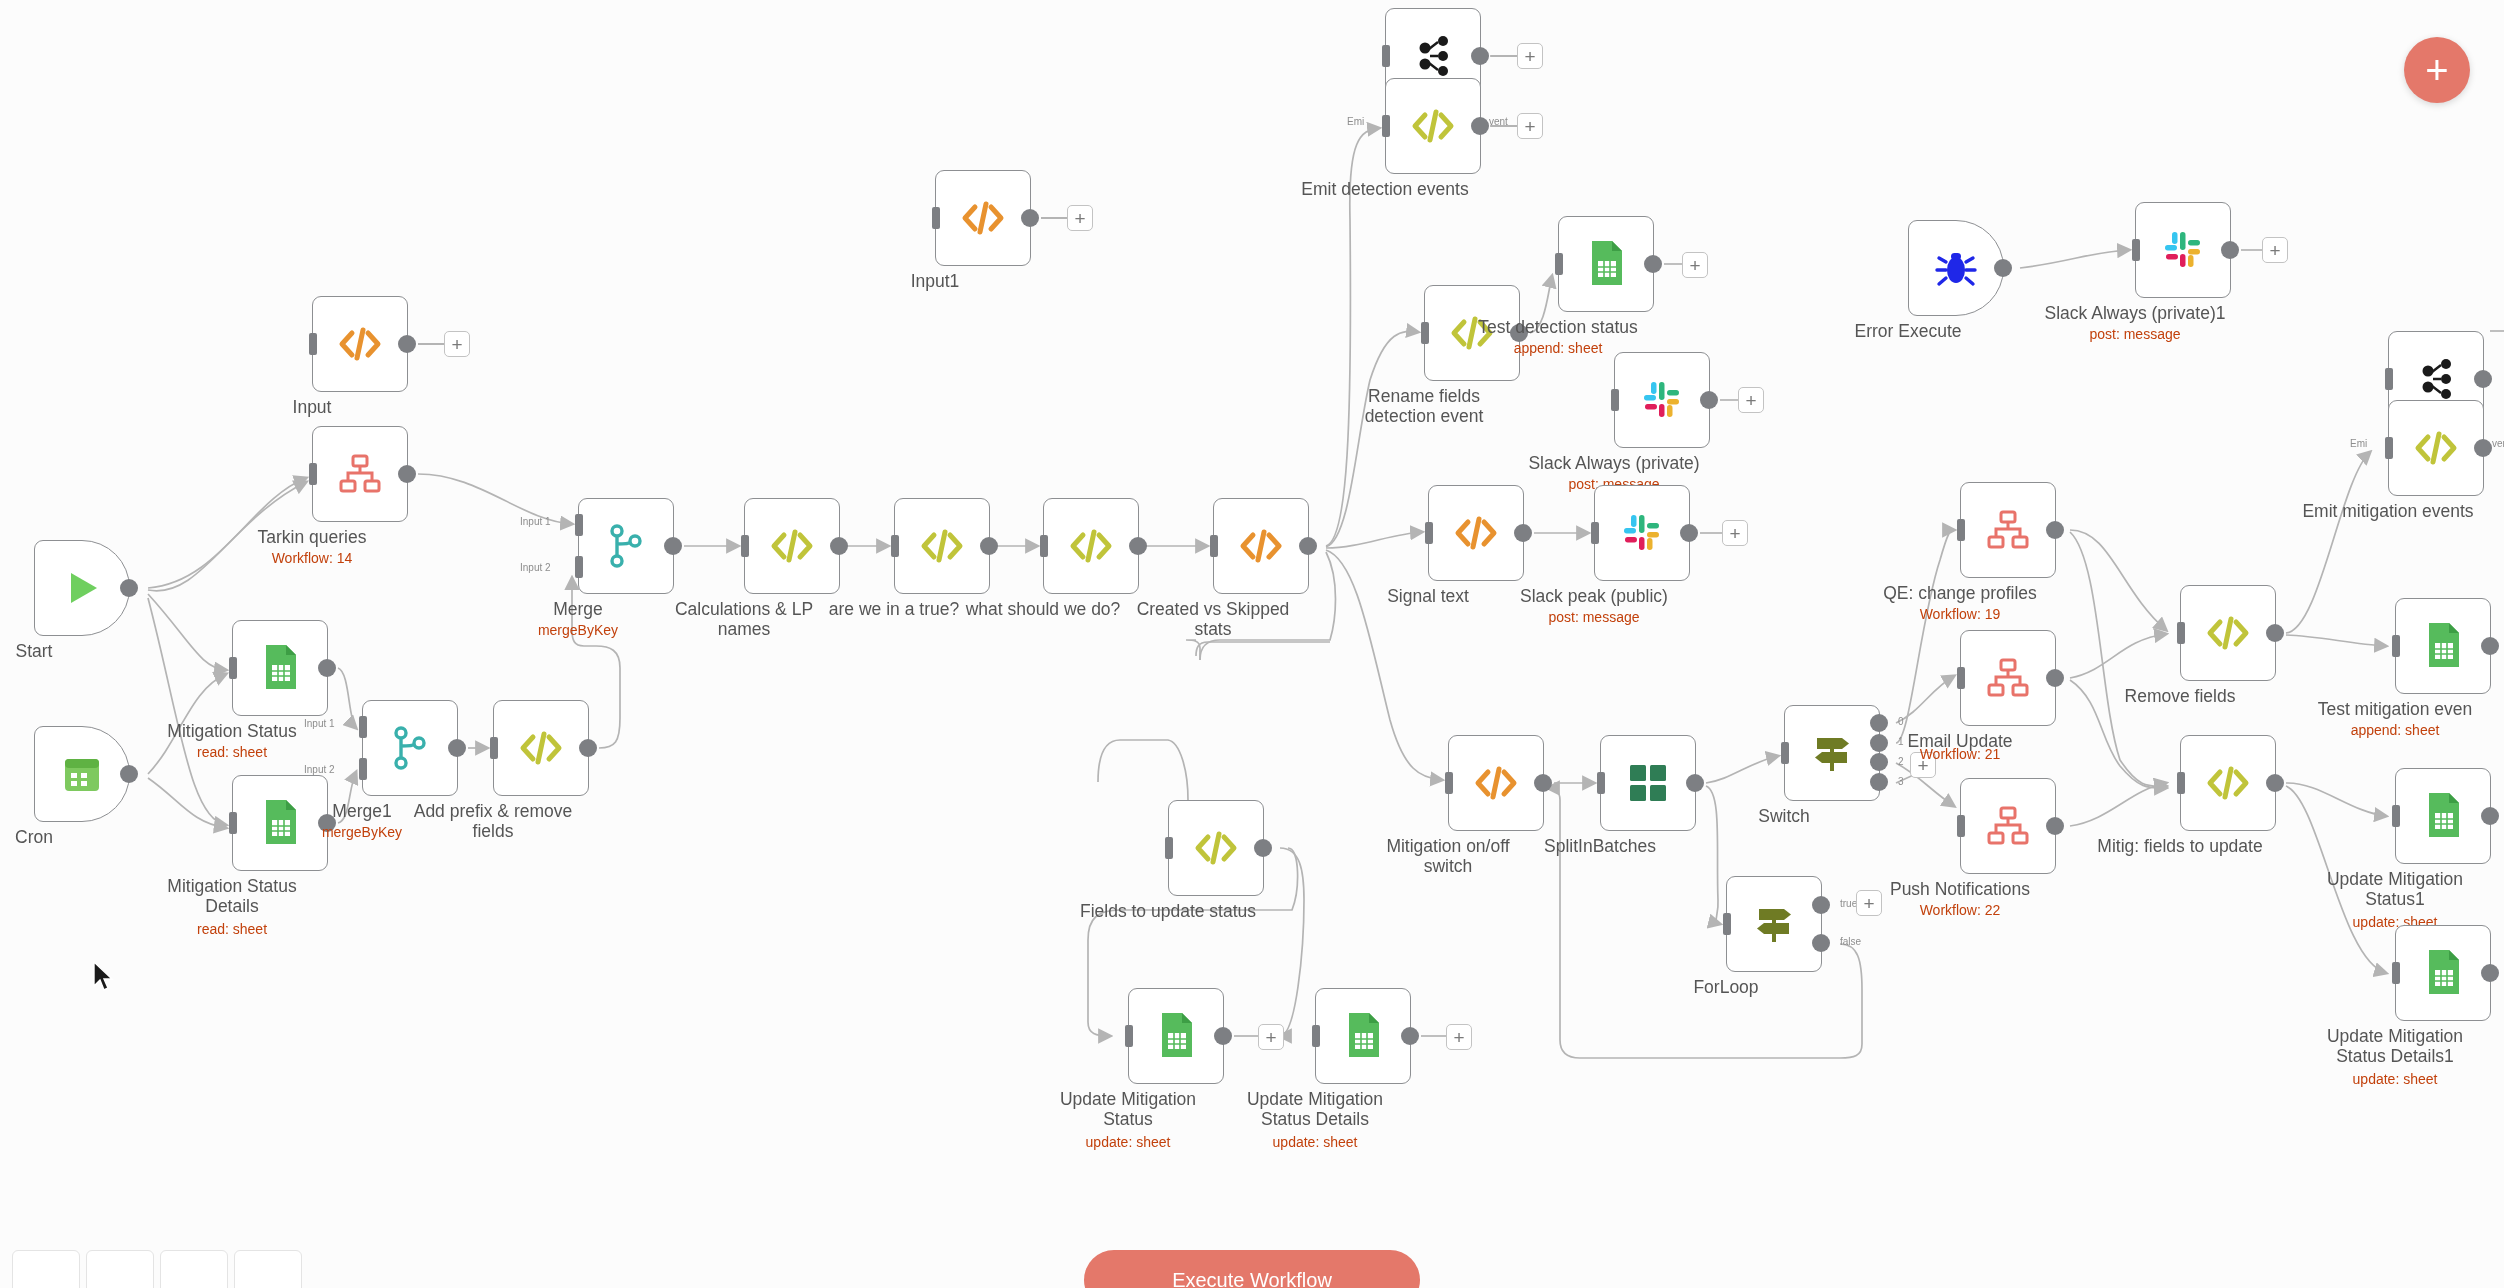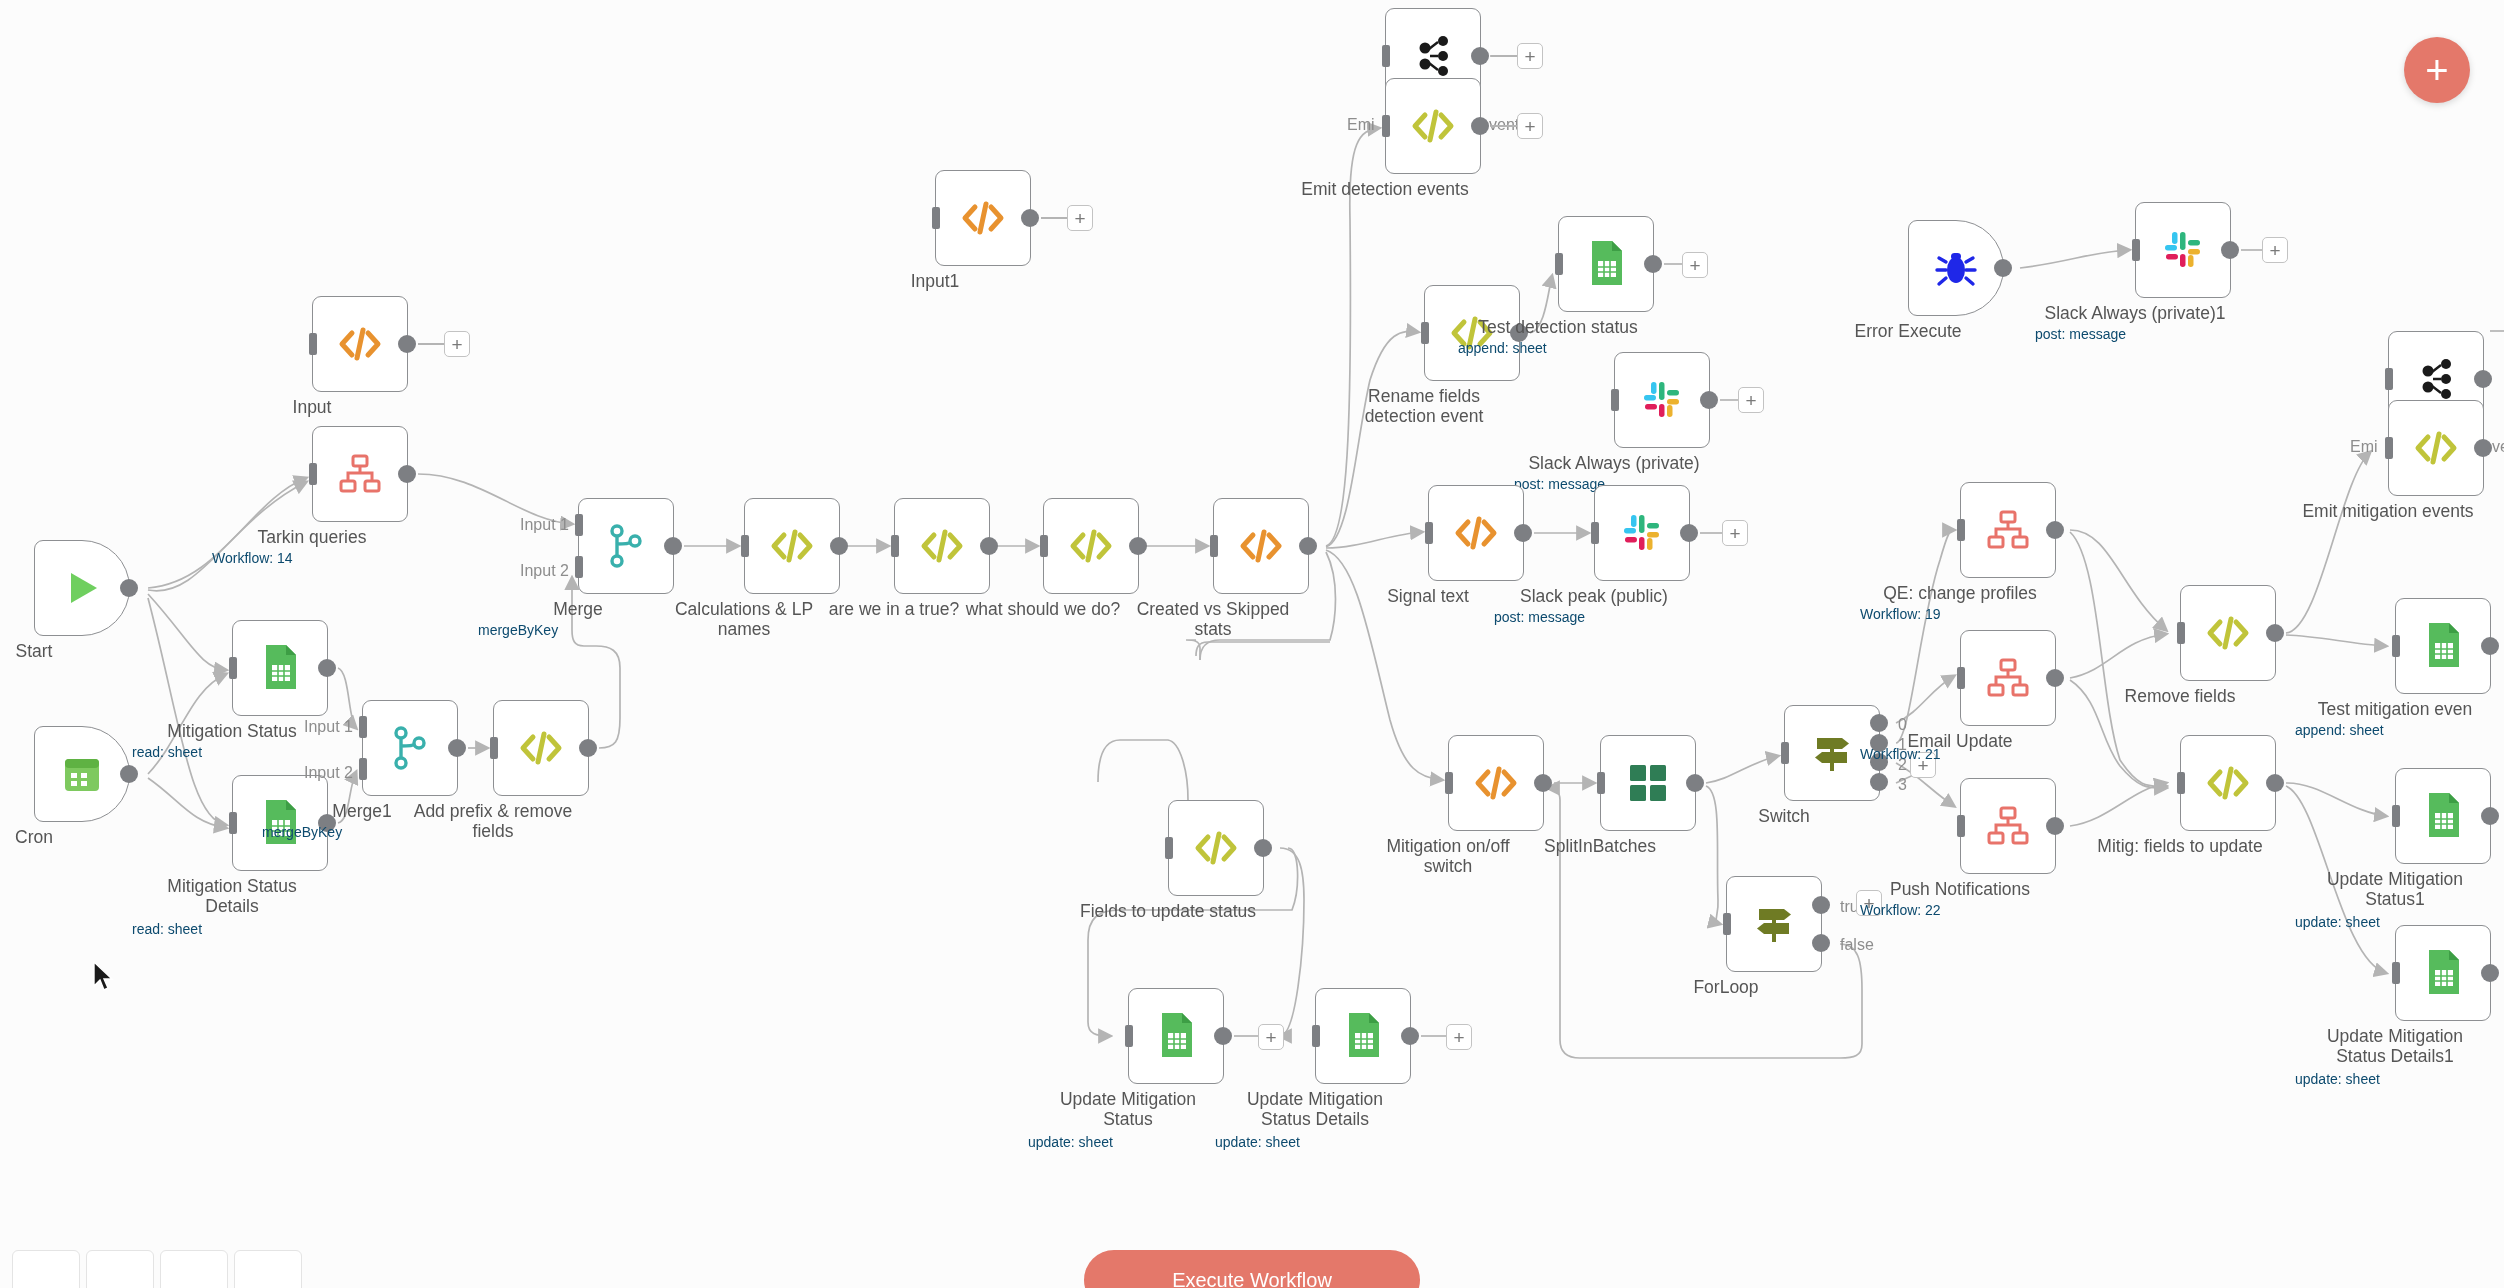--- a/index.html
+++ b/index.html
@@ -45,22 +45,23 @@
     color: #555555;
     line-height: 1.12;
     white-space: pre-line;
     pointer-events: none;
   }
   .node-sub {
     position: absolute;
     left: 50%;
     transform: translateX(-50%);
     width: 200px;
+    text-align: center;
     font-size: 14px;
-    color: #0c4a6e;
+    color: #c2410c;
     pointer-events: none;
   }
   .node-wrap { position: absolute; }
 
   
   .ep-in {
     position: absolute; left: -4px; top: 50%;
     margin-top: -11px;
     width: 8px; height: 22px;
     background: #7d7f83; border-radius: 2px;
@@ -75,21 +76,21 @@
   .ep-in.i2 { top: 72%; }
   .ep-out.m0 { top: 18%; }
   .ep-out.m1 { top: 39%; }
   .ep-out.m2 { top: 60%; }
   .ep-out.m3 { top: 81%; }
   .ep-out.t0 { top: 30%; }
   .ep-out.t1 { top: 70%; }
 
   .ep-tag {
     position: absolute;
-    font-size: 16px; color: #8d8d8d;
+    font-size: 10px; color: #8d8d8d;
     white-space: nowrap;
   }
 
   
   .plus-stub {
     position: absolute;
     width: 26px; height: 26px;
     border: 1.6px solid #c3c3c3; border-radius: 5px;
     background: #fff;
     display: flex; align-items: center; justify-content: center;

